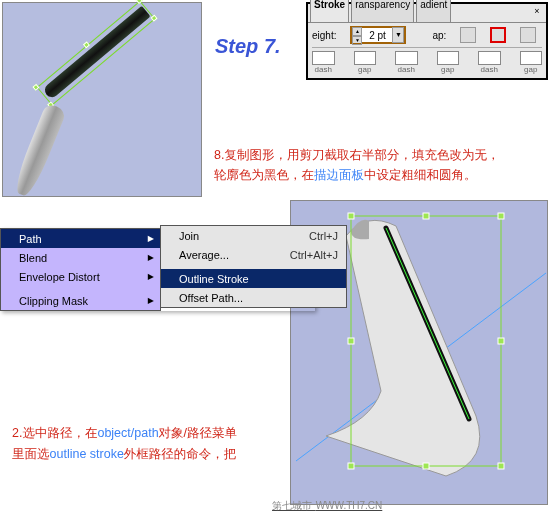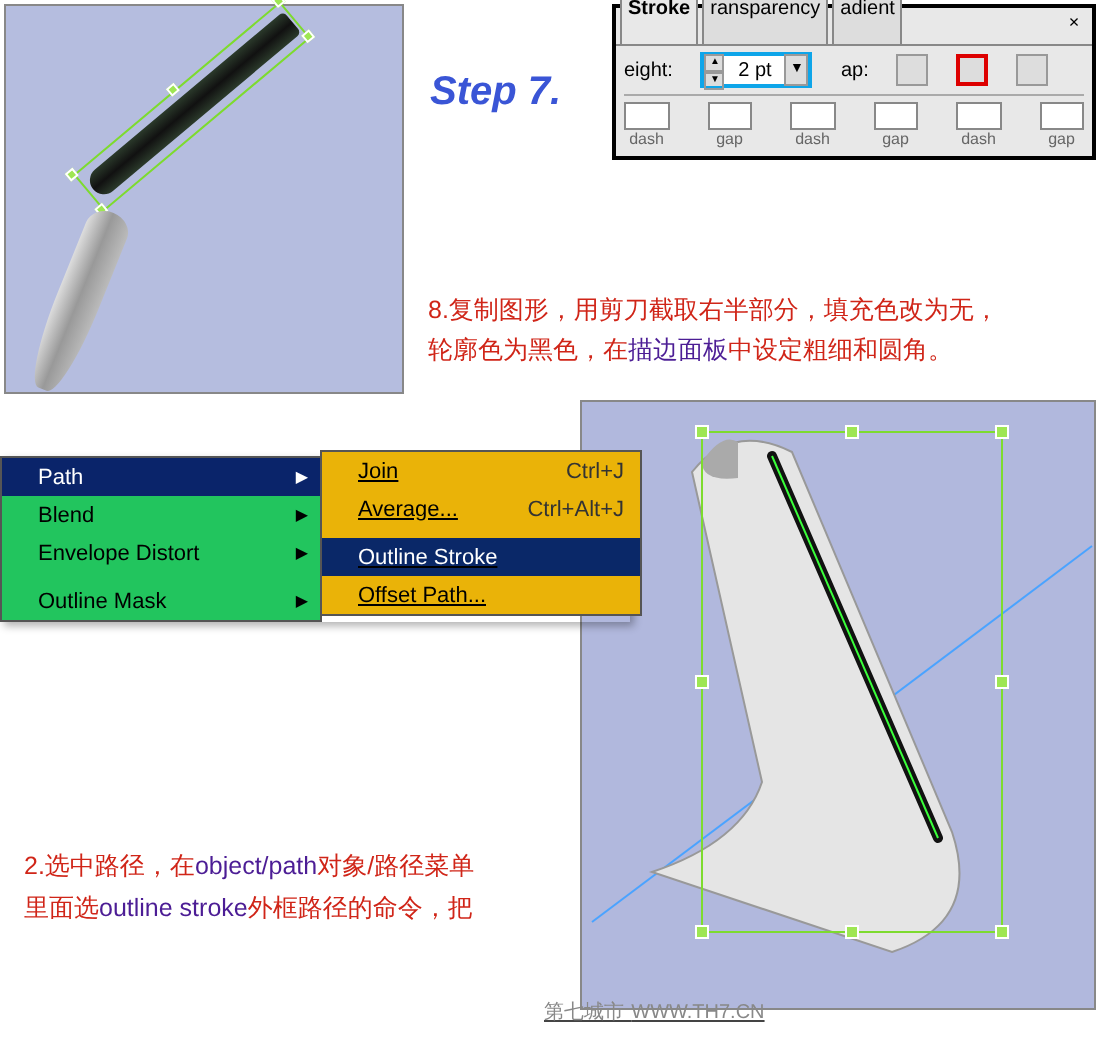--- a/index.html
+++ b/index.html
@@ -14,47 +14,47 @@
   .knife { position: absolute; left: 15px; top: 105px; width: 105px; height: 90px; }
   .knife .k { position: absolute; left: 10px; top: -5px; width: 22px; height: 95px; background: linear-gradient(to right,#ddd,#999,#bbb); border-radius: 50% 50% 40% 40% / 10% 10% 50% 50%; transform: rotate(22deg); }
   .step { position: absolute; left: 215px; top: 35px; font-family: "Arial Black", Arial; font-size: 20px; font-weight: 900; color: #3a55d6; font-style: italic; }
   .stroke-panel { position: absolute; right: 2px; top: 2px; width: 242px; background: #e8e8e8; border: 2px solid #000; font-size: 10px; }
   .sp-tabs { display: flex; align-items: flex-end; height: 18px; padding: 2px 2px 0 2px; gap: 2px; }
   .sp-tab { padding: 12px 3px; font-size: 10px; border: 1px solid #888; border-bottom: none; background: #ddd; }
   .sp-tab.active { background: #e8e8e8; font-weight: bold; }
   .sp-close { position: absolute; right: 4px; top: 2px; width: 10px; height: 10px; font-size: 9px; text-align: center; }
   .sp-body { padding: 3px 4px 4px 4px; border-top: 1px solid #888; }
   .sp-row { display: flex; align-items: center; margin-bottom: 3px; gap: 14px; }
-  .sp-input { display: flex; align-items: center; border: 2px solid #0ea5e9; height: 18px; background: #fff; }
+  .sp-input { display: flex; align-items: center; border: 2px solid #a16207; height: 18px; background: #fff; }
   .sp-input2 { display: flex; align-items: center; border: 1px solid #888; height: 18px; background: #fff; }
   .stepper { width: 10px; height: 16px; background: #ddd; display: flex; flex-direction: column; }
   .stepper div { flex: 1; font-size: 5px; text-align: center; line-height: 7px; border: 1px solid #999; }
   .sp-val { width: 30px; text-align: center; font-size: 10px; }
   .dd { width: 12px; height: 16px; background: #ddd; border: 1px solid #999; font-size: 7px; text-align: center; line-height: 14px; }
   .cap-btn { width: 16px; height: 16px; background: #ddd; border: 1px solid #999; }
   .cap-btn.red { border: 2px solid #d00; }
   .sp-dash { display: flex; gap: 19px; margin-top: 2px; }
   .dash-cell { width: 24px; }
   .dash-in { height: 14px; background: #fff; border: 1px solid #888; }
   .dash-lbl { font-size: 8px; text-align: center; color: #666; }
   .cb { width: 10px; height: 10px; border: 1px solid #666; background: #fff; display: inline-block; margin-right: 3px; vertical-align: middle; }
   .text1 { position: absolute; left: 214px; top: 145px; font-size: 12.5px; color: #d02518; line-height: 1.6; }
   .menu-wrap { position: absolute; left: 0; top: 228px; width: 315px; box-shadow: 2px 2px 4px rgba(0,0,0,0.3); }
-  .menu1 { width: 161px; background: #22c55e; border: 1px solid #555; }
-  .menu2 { position: absolute; left: 160px; top: -3px; width: 161px; background: #eab308; border: 1px solid #555; text-decoration: underline; }
+  .menu1 { width: 161px; background: #c4b5fd; border: 1px solid #555; }
+  .menu2 { position: absolute; left: 160px; top: -3px; width: 187px; background: #e5e5e5; border: 1px solid #555; }
   .mi { display: flex; align-items: center; height: 19px; padding: 0 6px 0 18px; position: relative; font-size: 11px; }
   .mi .arrow { position: absolute; right: 6px; font-size: 8px; }
   .mi .sc { position: absolute; right: 8px; color: #333; }
   .mi.hl { background: #0a246a; color: #fff; }
   .mi.hl2 { background: #0a2868; color: #fff; }
   .mi.gap { height: 5px; padding: 0; }
   .mi.gap hr { margin: 2px 3px; border: none; border-top: 1px solid #999; }
   .panel2 { position: absolute; left: 290px; top: 200px; width: 258px; height: 305px; background: #b1b8dd; border: 1px solid #888; }
   .text2 { position: absolute; left: 12px; top: 423px; font-size: 12.5px; color: #d02518; line-height: 1.7; width: 280px; }
-  .bl { color: #4c1d95; }
+  .bl { color: #3b82f6; }
   .wm1 { position: absolute; right: 18px; top: 14px; font-size: 10px; color: #9aa; opacity: .6; }
   .wm2 { position: absolute; left: 272px; top: 497px; font-size: 13px; color: #444; font-weight: bold; text-decoration: underline; }
   .wm2 span { font-size: 10px; font-weight: normal; color: #888; }
 </style>
 </head>
 <body>
 
 <div class="panel1">
   <div class="blade1">
     <div class="body"></div>
@@ -84,21 +84,21 @@
     <div class="sp-row">
       <span>eight:</span>
       <div class="sp-input">
         <div class="stepper">
             <div>▲</div>
             <div>▼</div>
           </div>
         <div class="sp-val">2 pt</div>
         <div class="dd">▼</div>
       </div>
-      <span style="margin-left:0">ap:</span>
+      <span style="margin-left:12px">ap:</span>
       <div class="cap-btn"></div>
       <div class="cap-btn red"></div>
       <div class="cap-btn"></div>
     </div>
     <hr style="margin:3px 0;border:none;border-top:1px solid #aaa">
     <div class="sp-dash">
       <div class="dash-cell">
           <div class="dash-in"></div>
           <div class="dash-lbl">dash</div>
         </div>
@@ -163,21 +163,21 @@
         <span class="arrow">▶</span>
       </div>
     <div class="mi">
         <span>Envelope Distort</span>
         <span class="arrow">▶</span>
       </div>
     <div class="mi gap">
         <hr>
       </div>
     <div class="mi">
-        <span>Outline Mask</span>
+        <span>Clipping Mask</span>
         <span class="arrow">▶</span>
       </div>
   </div>
   <div class="menu2">
     <div class="mi">
         <span>Join</span>
         <span class="sc">Ctrl+J</span>
       </div>
     <div class="mi">
         <span>Average...</span>

